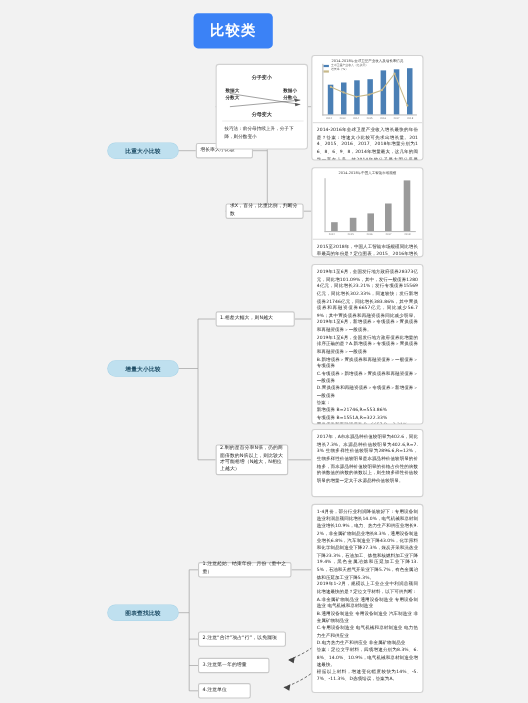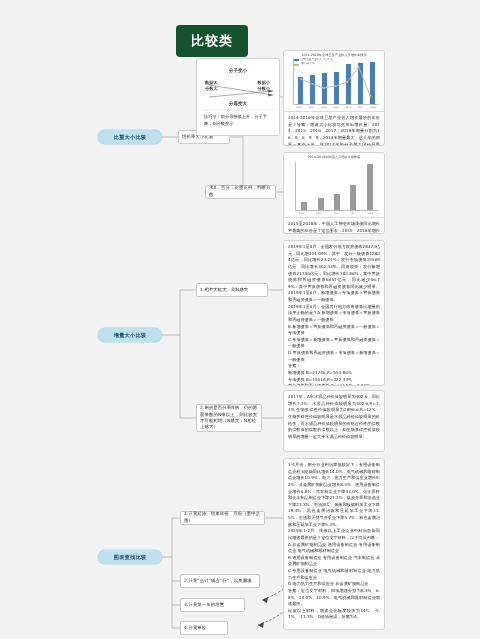--- a/index.html
+++ b/index.html
@@ -8,22 +8,22 @@
     background:#f2f2f2;
     font-family:"DejaVu Sans","Liberation Sans",sans-serif;
     overflow:hidden;
     position:relative;
   }
   #root{position:relative;width:480px;height:639px;}
   svg.connectors{position:absolute;left:0;top:0;width:480px;height:639px;pointer-events:none;}
 
   
   .title-node{
-    position:absolute;left:176px;top:25px;width:72px;height:32px;
-    background:#14532d;border-radius:4px;
+    position:absolute;left:176px;top:12px;width:72px;height:32px;
+    background:#3b82f6;border-radius:4px;
     display:flex;align-items:center;justify-content:center;
     color:#ffffff;font-size:13px;font-weight:bold;letter-spacing:1px;
   }
 
   
   .branch-node{
     position:absolute;
     background:#bfe0ef;
     border-radius:9px;
     display:flex;align-items:center;justify-content:center;

